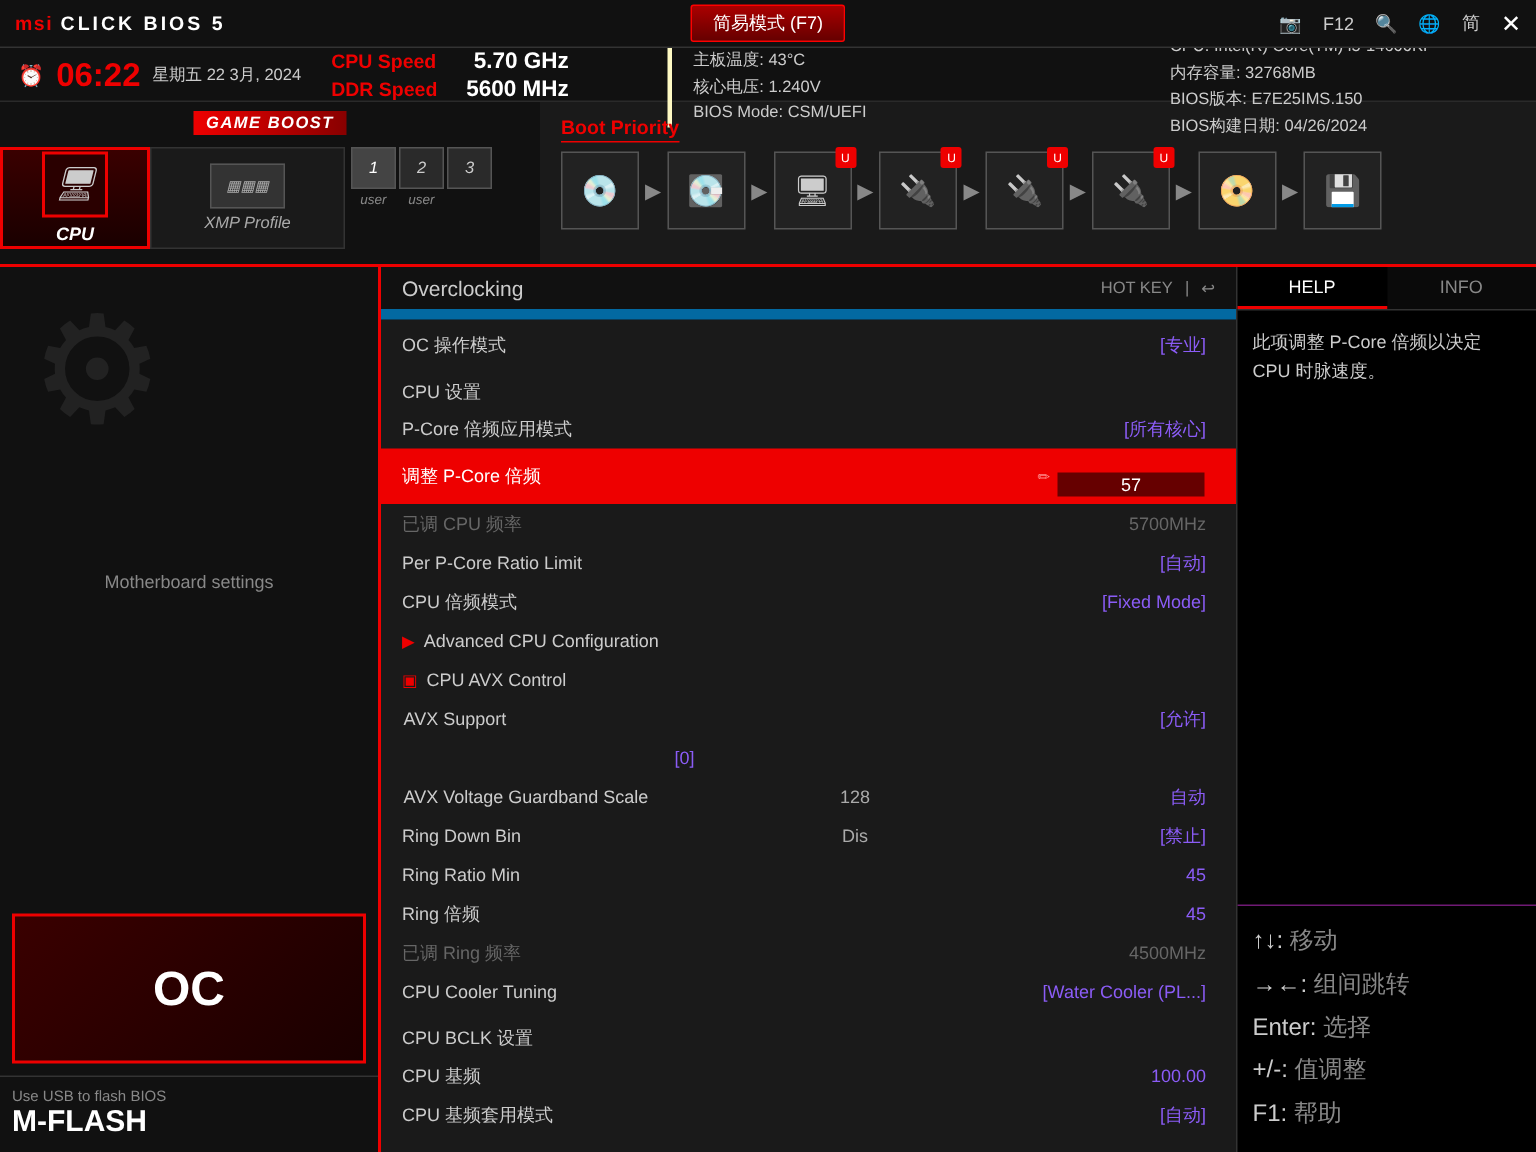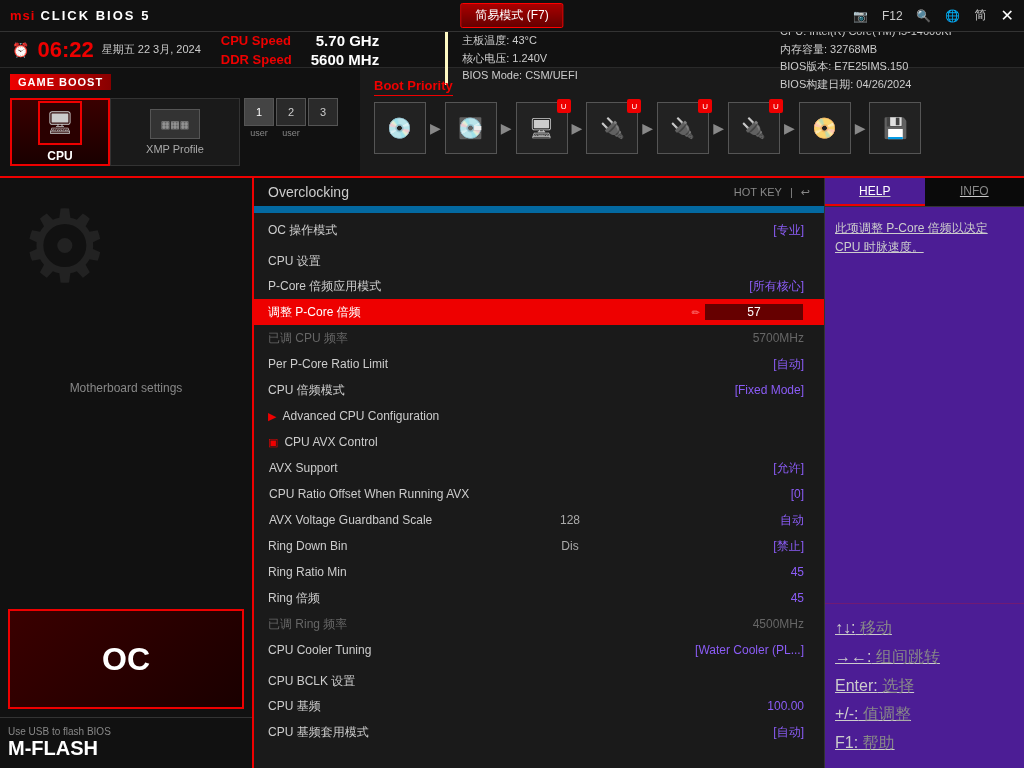--- a/index.html
+++ b/index.html
@@ -113,22 +113,23 @@
       height: 110px;
       border-bottom: 2px solid #e00;
       display: flex;
       align-items: stretch;
     }
     .game-boost-label {
       background: #111;
       width: 360px;
       display: flex;
       flex-direction: column;
-      align-items: flex-start;
+      align-items: center;
       padding: 6px 10px;
+      font-style: italic;
     }
     .game-boost-title {
       background: linear-gradient(to right, #e00, #800);
       color: #fff;
       font-size: 11px;
       font-weight: bold;
       padding: 2px 8px;
       letter-spacing: 1px;
       margin-bottom: 4px;
     }
@@ -380,42 +381,42 @@
     .oc-mid { width: 80px; font-size: 12px; color: #aaa; text-align: center; }
     .oc-val { width: 200px; font-size: 12px; color: #8b5cf6; text-align: right; padding-right: 6px; }
     .oc-val-input {
       background: #600;
       border: 1px solid #e00;
       color: #fff;
       font-size: 12px;
       padding: 1px 6px;
       width: 100px;
       text-align: center;
+      margin-top: 11px;
     }
     .oc-val-box {
       display: flex;
       align-items: center;
       gap: 4px;
       justify-content: flex-end;
     }
     .edit-icon { color: #f88; font-size: 10px; }
 
     .oc-row.dimmed .oc-key { color: #666; }
     .oc-row.dimmed .oc-val { color: #666; }
 
     .group-toggle { color: #e00; font-size: 11px; margin-right: 6px; }
 
     
     .right-panel {
       width: 200px;
-      background: #4c1d95;
+      background: #000000;
       border-left: 1px solid #333;
       display: flex;
       flex-direction: column;
-      text-decoration: underline;
     }
     .panel-tabs {
       display: flex;
       border-bottom: 1px solid #333;
     }
     .panel-tab {
       flex: 1;
       text-align: center;
       padding: 6px 4px;
       font-size: 12px;
@@ -637,21 +638,20 @@
         <span class="group-toggle">▣</span>
         <span class="oc-key">CPU AVX Control</span>
       </div>
 
       <div class="oc-row indented">
         <span class="oc-key">AVX Support</span>
         <span class="oc-val">[允许]</span>
       </div>
 
       <div class="oc-row indented">
-        <span class="oc-key">CPU Ratio Offset When Running AVX</span>
         <span class="oc-val">[0]</span>
       </div>
 
       <div class="oc-row indented">
         <span class="oc-key">AVX Voltage Guardband Scale</span>
         <span class="oc-mid">128</span>
         <span class="oc-val">自动</span>
       </div>
 
       <div class="oc-row">

